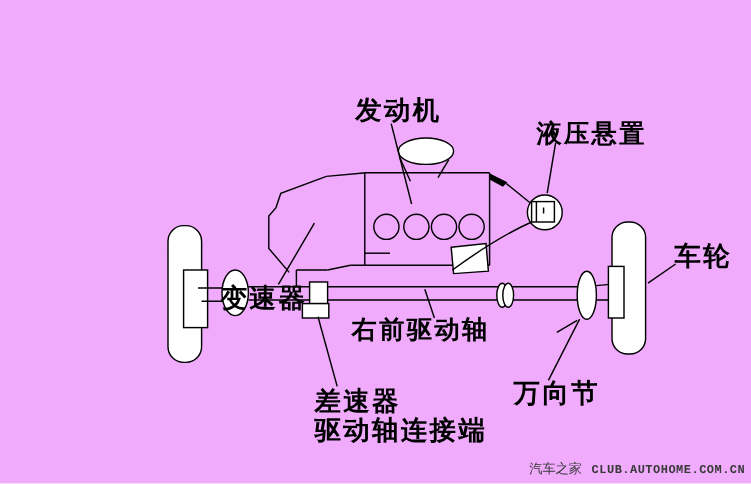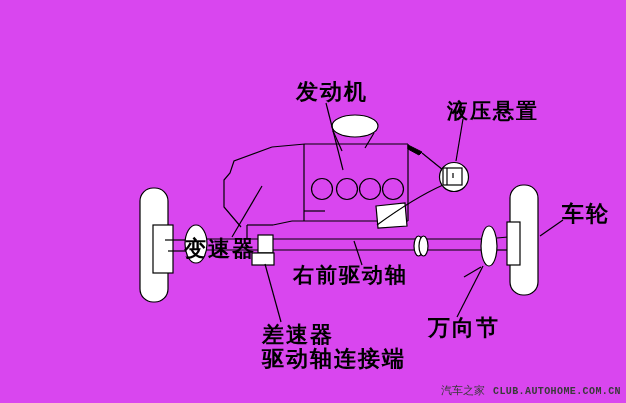--- a/index.html
+++ b/index.html
@@ -14,21 +14,21 @@
   .lbl-sm{font-size:21px;letter-spacing:2px;}
   .wm{position:absolute;left:441px;top:383px;width:182px;display:flex;
       align-items:baseline;gap:8px;white-space:nowrap;}
   .wm-cn{font-size:11px;font-family:"DejaVu Sans",sans-serif;}
   .wm-url{font-size:10px;font-family:"Liberation Mono","DejaVu Sans Mono",monospace;
           font-weight:bold;letter-spacing:0.4px;}
 </style>
 </head>
 <body>
 
-<div class="stage" style="background: #d946ef;">
+<div class="stage" style="background: #f0abfc;">
   <svg width="626" height="403" viewBox="0 0 626 403">
 
     <rect class="wfill" x="140" y="188" width="28" height="114" rx="13"></rect>
     <rect class="wfill" x="153" y="225" width="20" height="48"></rect>
     <line class="ln" x1="165" y1="240" x2="186" y2="240"></line>
     <line class="ln" x1="168" y1="251" x2="186" y2="251"></line>
 
     <line class="ln" x1="207" y1="239" x2="258" y2="239"></line>
     <line class="ln" x1="207" y1="250" x2="258" y2="250"></line>
     <ellipse class="wfill" cx="196" cy="244" rx="11" ry="19"></ellipse>

